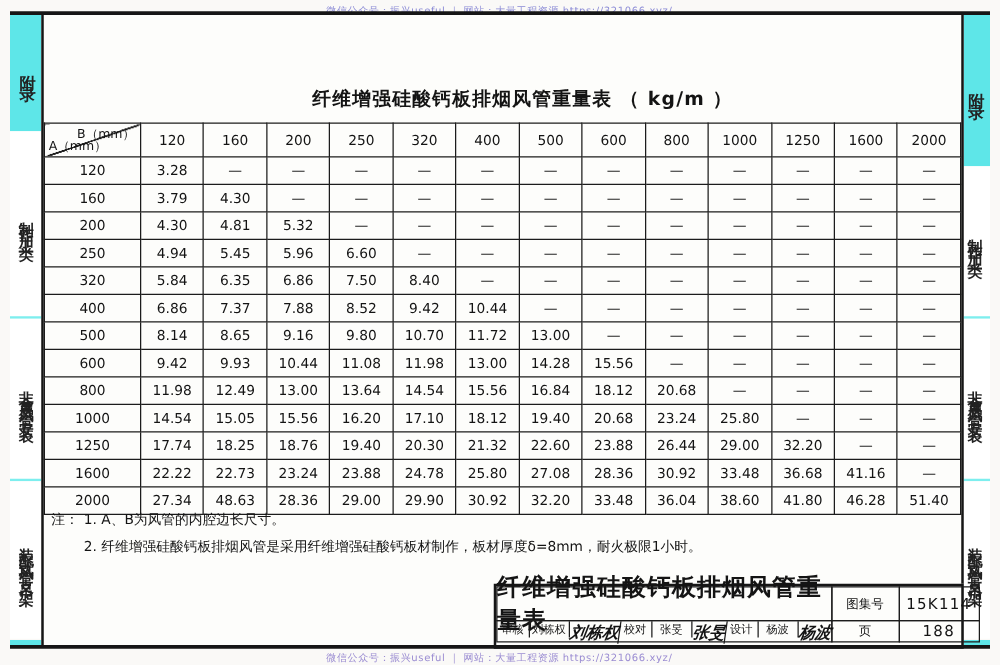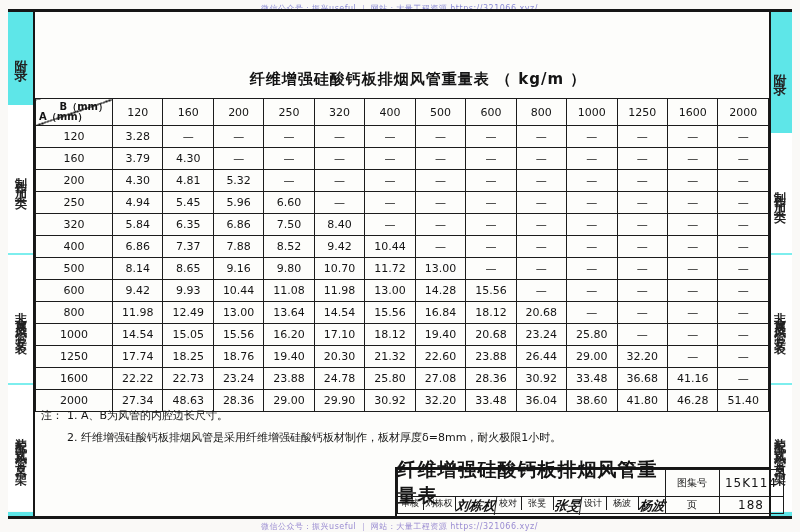--- a/index.html
+++ b/index.html
@@ -31,21 +31,21 @@
   .doc-title{position:absolute;top:58px;left:0;right:0;text-align:center;
              font-size:15px;font-weight:bold;letter-spacing:1px;margin-left:32px;}
   
   .weight-table{position:absolute;top:86px;left:0;right:0;border-collapse:collapse;
                 table-layout:fixed;width:100%;}
   .weight-table td{border:1px solid #1c1c1c;text-align:center;vertical-align:middle;
                    font-size:11px;height:21px;padding:0;overflow:hidden;}
   .weight-table tr.hdr td{height:26px;}
   .corner{position:relative;background:
      linear-gradient(to bottom right,transparent calc(50% - .7px),#1c1c1c calc(50% - .7px),
-     #1c1c1c calc(50% + .7px),transparent calc(50% + .7px)); font-weight: bold;}
+     #1c1c1c calc(50% + .7px),transparent calc(50% + .7px));}
   .corner .cb{position:absolute;top:1px;right:4px;font-size:10px;}
   .corner .ca{position:absolute;bottom:1px;left:3px;font-size:10px;}
   
   .notes{position:absolute;left:6px;top:393px;font-size:11px;}
   .note-line{display:flex;line-height:22px;}
   .note-label{width:26px;flex:0 0 26px;}
   
   .titleblock{position:absolute;right:-2px;bottom:-2px;width:372px;height:48px;
               border:2px solid #161616;background:#fdfdfb;display:grid;
               grid-template-columns:1fr 54px 64px;grid-template-rows:27px 17px;}

